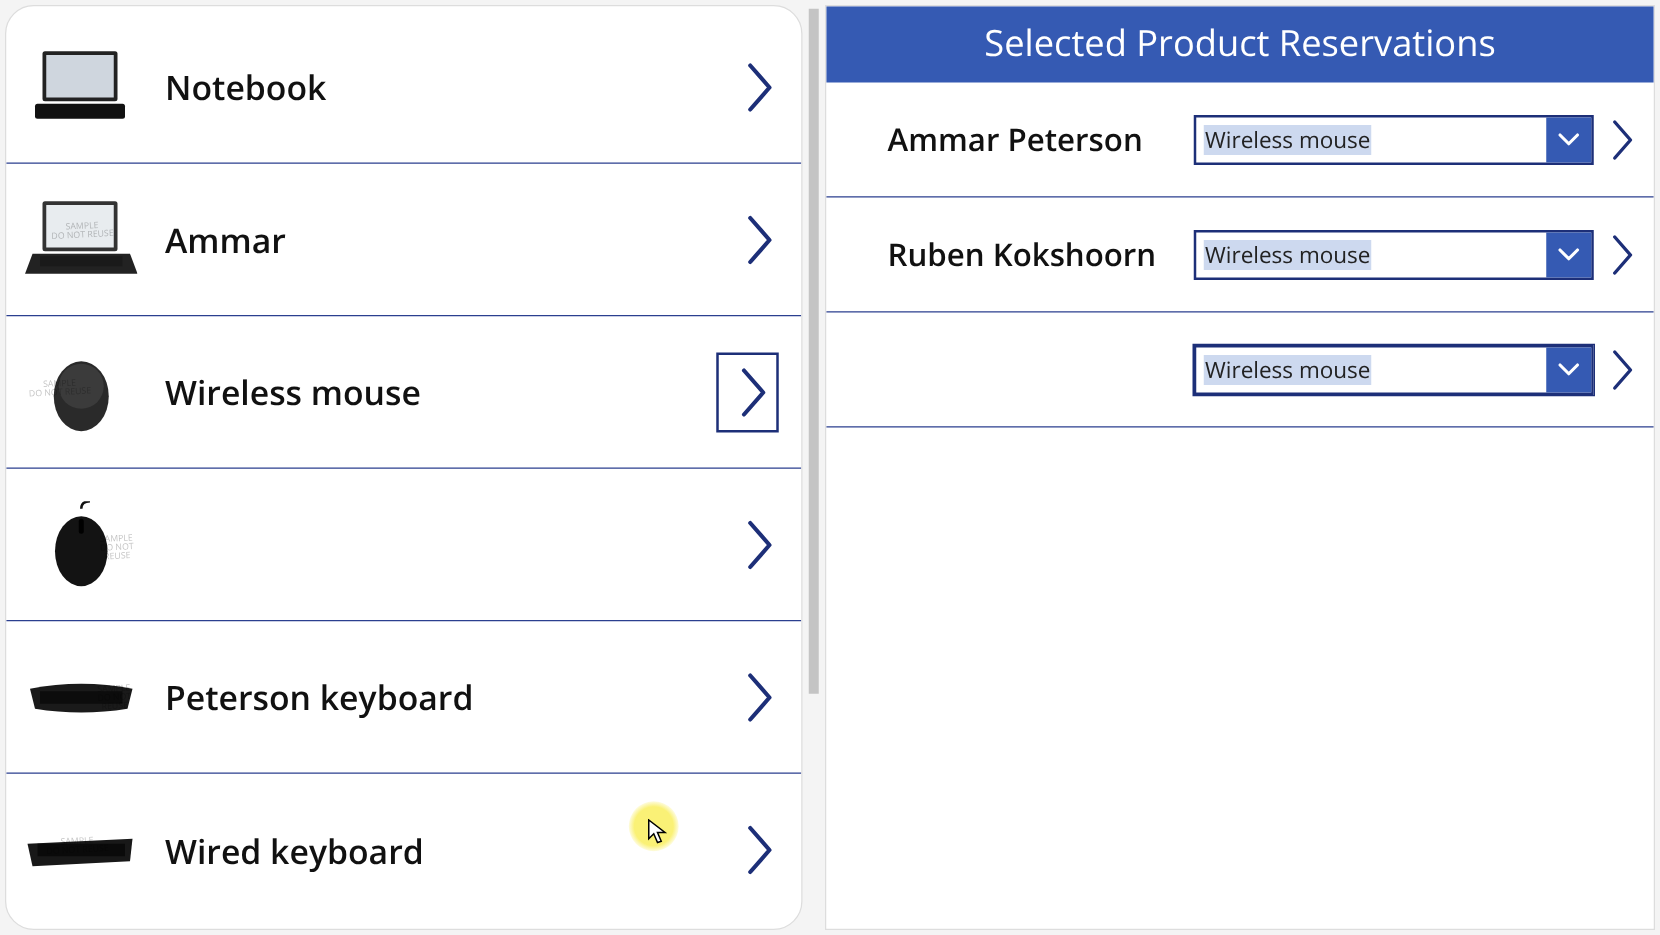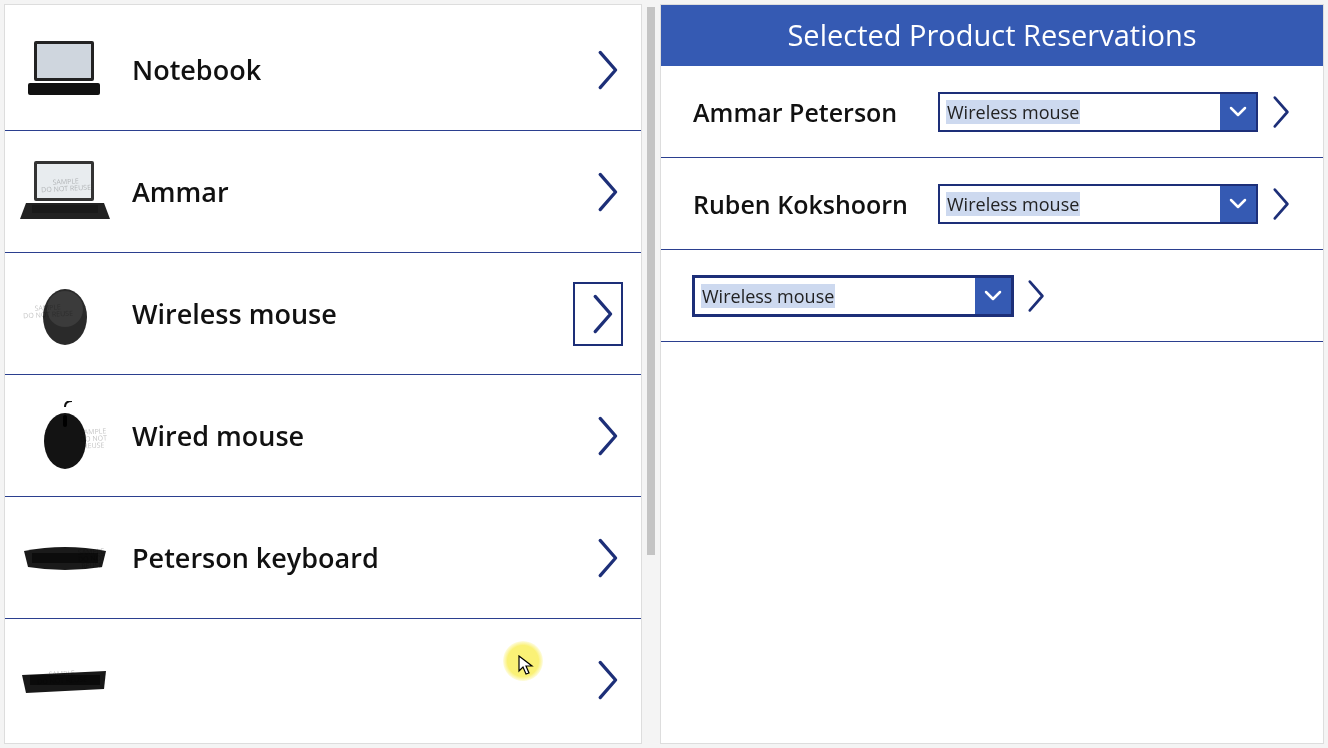--- a/index.html
+++ b/index.html
@@ -16,21 +16,21 @@
     padding: 4px;
     gap: 4px;
   }
   .pane {
     background: #fff;
     border: 1px solid #ddd;
     flex: 1;
     position: relative;
     overflow: hidden;
   }
-  .pane-left { flex: 0 0 638px; }
+  .pane-left { flex: 0 0 638px; border-radius: 23px; }
   .pane-right { flex: 1; }
 
   
   .product-list { padding-top: 4px; }
   .product-item {
     display: flex;
     align-items: center;
     height: 122px;
     border-bottom: 1.5px solid #2b3f8f;
     padding: 0 8px 0 12px;
@@ -75,20 +75,21 @@
     font-weight: 500;
     text-align: center;
     padding: 10px 0 12px;
   }
   .reservation-row {
     display: flex;
     align-items: center;
     height: 92px;
     border-bottom: 1.5px solid #2b3f8f;
     padding: 0 12px 0 32px;
+    justify-content: flex-end;
   }
   .res-name {
     font-size: 25px;
     font-weight: 600;
     color: #111;
     width: 245px;
     flex: 0 0 245px;
   }
   .res-select-wrap {
     width: 320px;
@@ -211,21 +212,20 @@
 
       <div class="product-item">
         <div class="product-thumb">
           <svg class="thumb-svg" viewBox="0 0 90 70">
             <path d="M45 6 Q45 0 52 0" stroke="#111" stroke-width="2" fill="none"></path>
             <ellipse cx="45" cy="40" rx="21" ry="28" fill="#131313"></ellipse>
             <rect x="43" y="14" width="4" height="12" rx="2" fill="#000"></rect>
           </svg>
           <div class="watermark" style="top:32px;left:58px;">SAMPLE<br>DO NOT REUSE</div>
         </div>
-        <div class="product-label">Wired mouse</div>
         <div class="item-chevron">
           <svg width="28" height="44" viewBox="0 0 24 40" fill="none" stroke-width="3" stroke-linecap="round" stroke-linejoin="round">
               <polyline points="4,4 18,20 4,36"></polyline>
             </svg>
         </div>
       </div>
 
       <div class="product-item">
         <div class="product-thumb">
           <svg class="thumb-svg" viewBox="0 0 90 70">
@@ -243,20 +243,21 @@
       </div>
 
       <div class="product-item" style="border-bottom:none;">
         <div class="product-thumb">
           <svg class="thumb-svg" viewBox="0 0 90 70">
             <path d="M2 30 L86 26 L84 44 L6 48 Z" fill="#181818"></path>
             <rect x="10" y="30" width="70" height="10" fill="#0a0a0a"></rect>
           </svg>
           <div class="watermark" style="top:30px;left:20px;">SAMPLE<br>DO NOT REUSE</div>
         </div>
+        <div class="product-label">Wired keyboard</div>
         <div class="item-chevron">
           <svg width="28" height="44" viewBox="0 0 24 40" fill="none" stroke-width="3" stroke-linecap="round" stroke-linejoin="round">
               <polyline points="4,4 18,20 4,36"></polyline>
             </svg>
         </div>
       </div>
 
     </div>
 
     <div class="cursor-spot" style="left:498px; top:636px;"></div>

